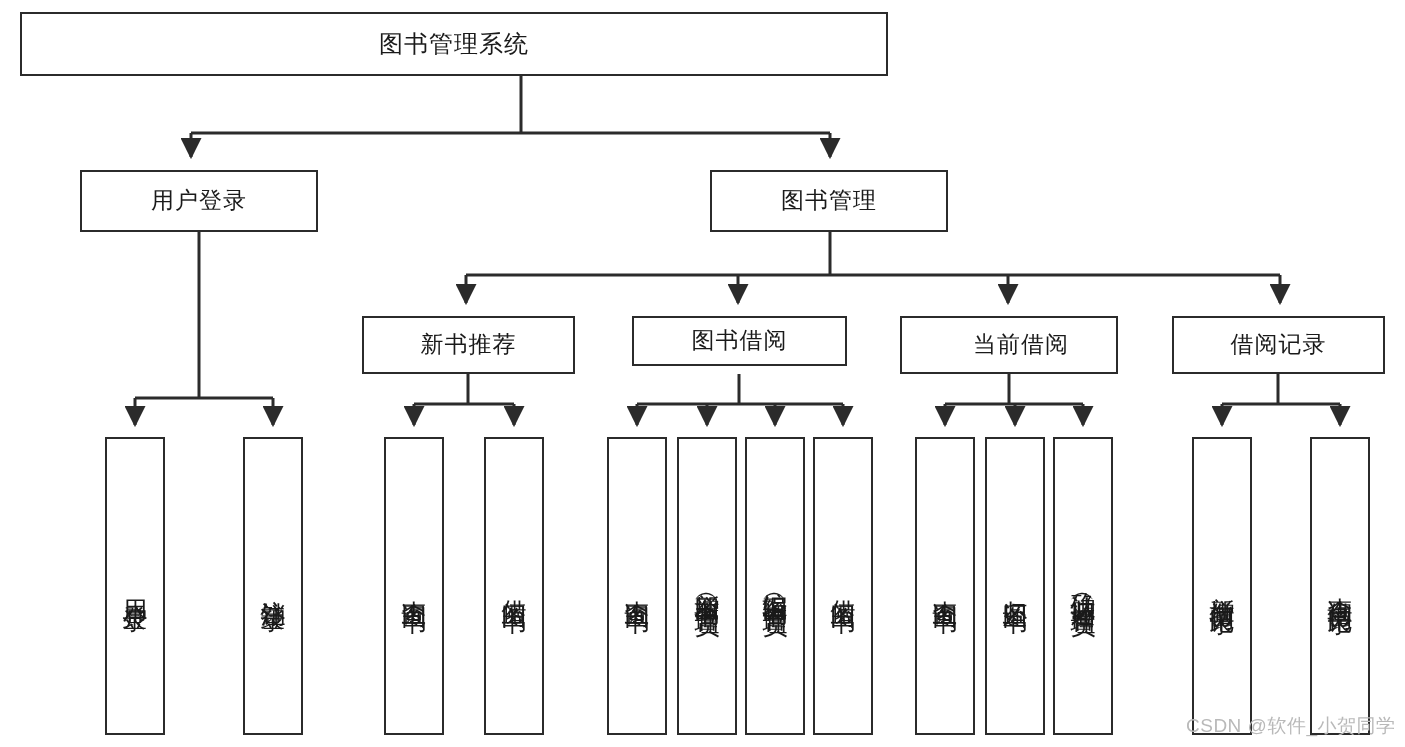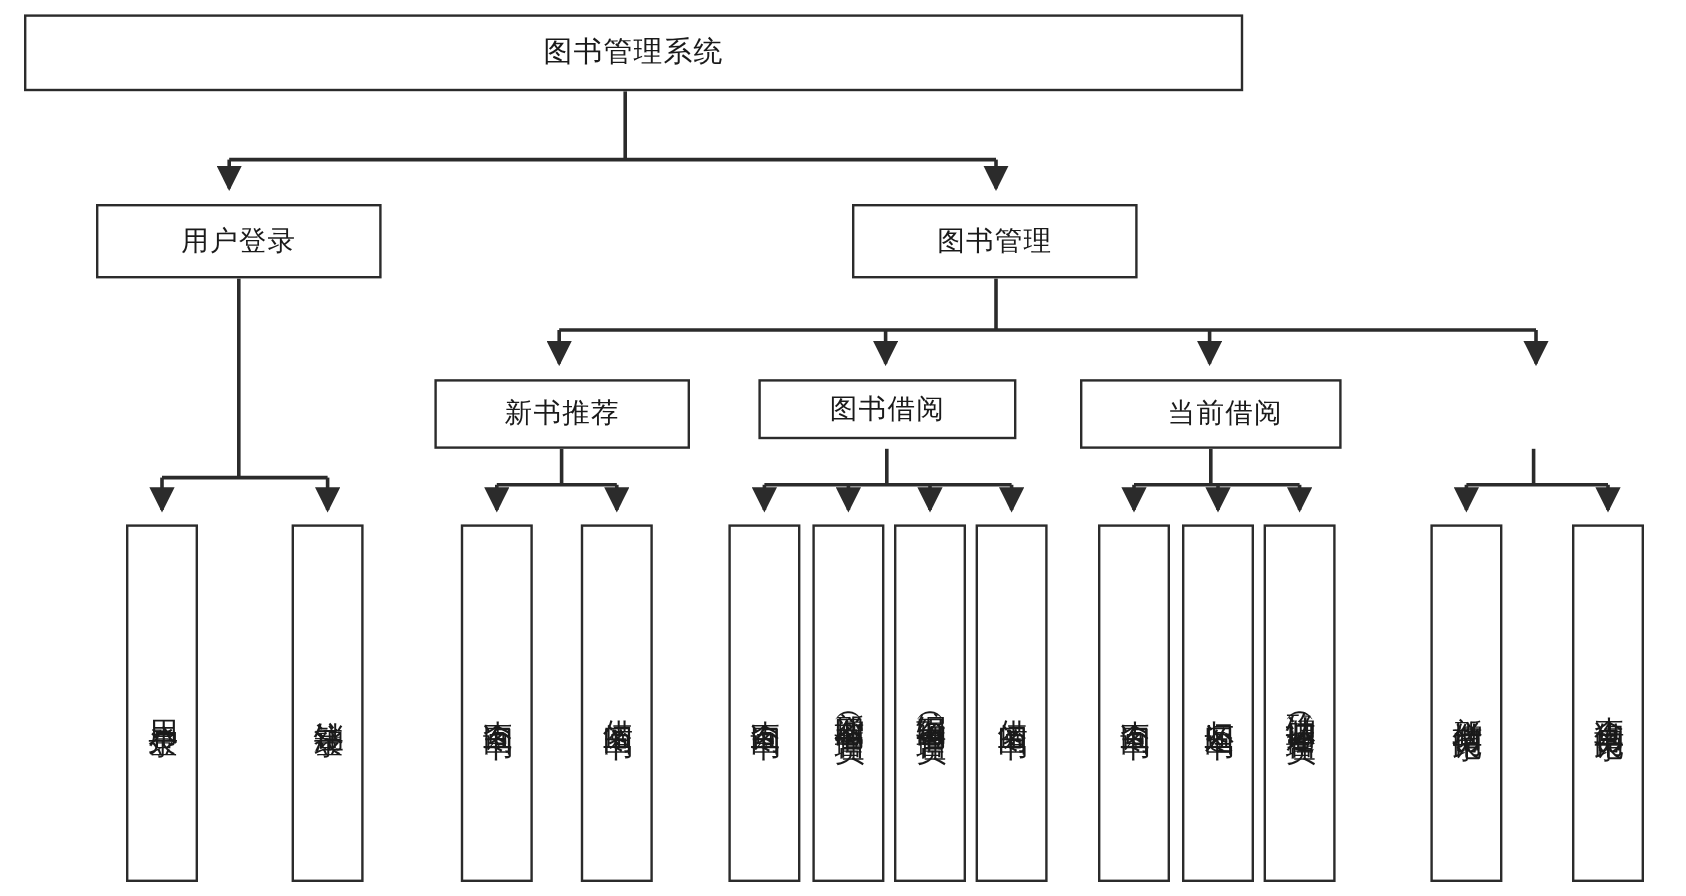--- a/index.html
+++ b/index.html
@@ -118,40 +118,43 @@
       <path d="M 1015 404 L 1015 425" marker-end="url(#arrow)"></path>
       <path d="M 1083 404 L 1083 425" marker-end="url(#arrow)"></path>
 
       <path d="M 1278 374 L 1278 404"></path>
       <path d="M 1222 404 L 1340 404"></path>
       <path d="M 1222 404 L 1222 425" marker-end="url(#arrow)"></path>
       <path d="M 1340 404 L 1340 425" marker-end="url(#arrow)"></path>
     </g>
   </svg>
 
-  <div class="node horiz title" style="left:20px; top:12px; width:1016px; height:64px;">
+  <div class="node horiz title" style="left:20px; top:12px; width:868px; height:64px;">
     <span class="node-label">图书管理系统</span>
   </div>
 
   <div class="node horiz" style="left:80px; top:170px; width:238px; height:62px;">
     <span class="node-label">用户登录</span>
   </div>
   <div class="node horiz" style="left:710px; top:170px; width:238px; height:62px;">
     <span class="node-label">图书管理</span>
   </div>
 
   <div class="node horiz" style="left:362px; top:316px; width:213px; height:58px;">
     <span class="node-label">新书推荐</span>
   </div>
   <div class="node horiz" style="left:632px; top:316px; width:215px; height:50px;">
     <span class="node-label">图书借阅</span>
   </div>
   <div class="node horiz" style="left:900px; top:316px; width:218px; height:58px;padding-left:24px;">
     <span class="node-label">当前借阅</span>
   </div>
+  <div class="node horiz" style="left:1172px; top:316px; width:213px; height:58px;">
+    <span class="node-label">借阅记录</span>
+  </div>
 
   <div class="node vert" style="left:105px; top:437px; width:60px; height:298px;">
     <span class="node-label">用户登录</span>
   </div>
   <div class="node vert" style="left:243px; top:437px; width:60px; height:298px;">
     <span class="node-label">注销登录</span>
   </div>
 
   <div class="node vert" style="left:384px; top:437px; width:60px; height:298px;">
     <span class="node-label">查询图书</span>
@@ -183,14 +186,15 @@
     <span class="node-label">确认归还（管理员）</span>
   </div>
 
   <div class="node vert" style="left:1192px; top:437px; width:60px; height:298px;">
     <span class="node-label">新增借阅记录</span>
   </div>
   <div class="node vert" style="left:1310px; top:437px; width:60px; height:298px;">
     <span class="node-label">查询借阅记录</span>
   </div>
 
+  <div class="watermark">CSDN @软件_小贺同学</div>
 
 </div>
 
 </body></html>

